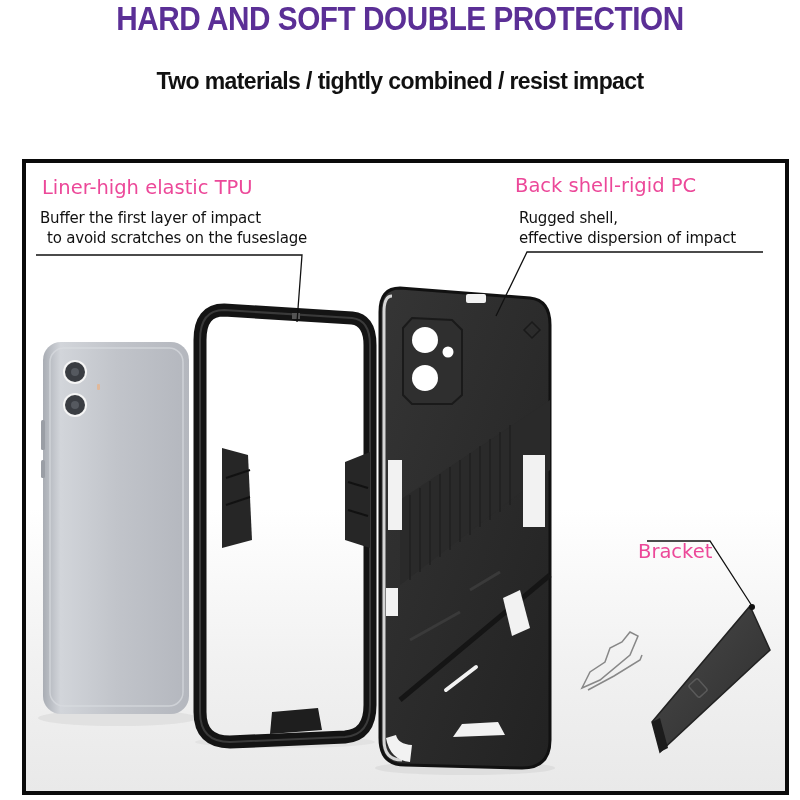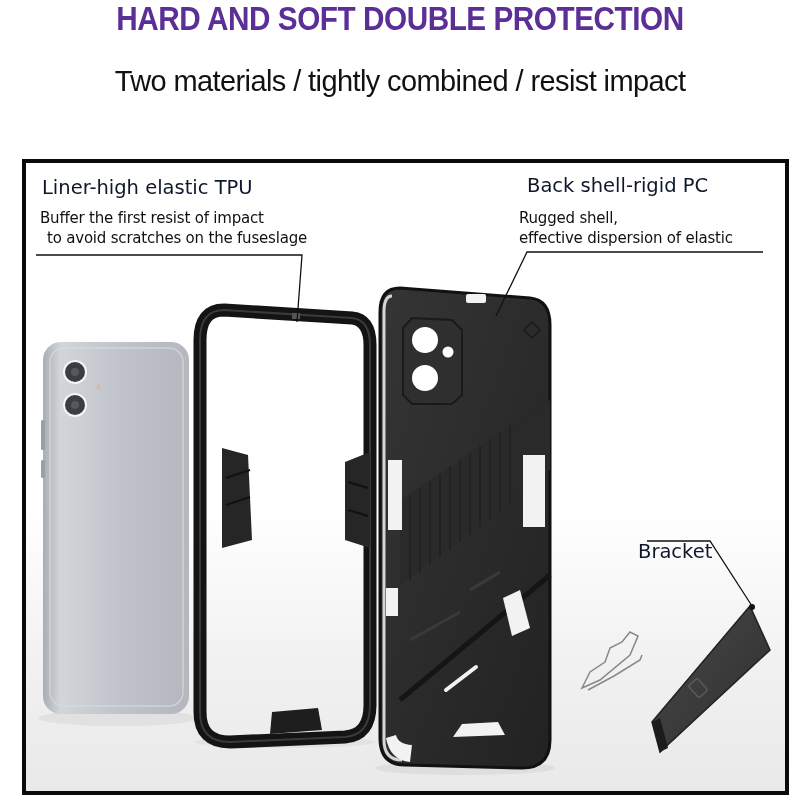--- a/index.html
+++ b/index.html
@@ -8,28 +8,28 @@
     font-family: "Liberation Sans", "DejaVu Sans", sans-serif;
   }
   .title {
     position: absolute; top: 0; left: 0; width: 800px; text-align: center;
     font-family: "Liberation Sans", sans-serif; font-weight: bold;
     font-size: 33px; letter-spacing: -0.5px; line-height: 38px;
     color: #5b2f96; transform: scaleX(0.9); transform-origin: 400px 0;
   }
   .subtitle {
     position: absolute; top: 66px; left: 0; width: 800px; text-align: center;
-    font-size: 29px; line-height: 30px; color: #111; letter-spacing: -0.6px;
+    font-size: 23px; line-height: 30px; color: #111; letter-spacing: -0.6px; font-weight: bold;
   }
   .frame {
     position: absolute; left: 22px; top: 159px; width: 759px; height: 628px;
     border: 4px solid #0a0a0a;
     background: linear-gradient(180deg, #ffffff 0%, #ffffff 55%, #f1f1f1 80%, #e9e9e9 100%);
   }
-  .label-red { position: absolute; color: #0f172a; font-size: 19.5px; line-height: 24px; white-space: nowrap; font-family: "DejaVu Sans", sans-serif; }
+  .label-red { position: absolute; color: #ec4899; font-size: 19.5px; line-height: 24px; white-space: nowrap; font-family: "DejaVu Sans", sans-serif; }
   .label-desc { position: absolute; color: #111; font-size: 15px; line-height: 20px; white-space: nowrap; font-family: "DejaVu Sans", sans-serif; letter-spacing: -0.2px; }
   .svg-layer { position: absolute; left: 0; top: 0; width: 800px; height: 800px; }
 </style>
 </head>
 <body>
 
 <div class="title">HARD AND SOFT  DOUBLE PROTECTION</div>
 <div class="subtitle">Two materials / tightly combined / resist impact</div>
 
 <div class="frame"></div>
@@ -149,20 +149,20 @@
   </g>
   <g fill="none" stroke="#111" stroke-width="1.3">
     <polyline points="763,252 527,252 496,316"></polyline>
   </g>
   <g fill="none" stroke="#111" stroke-width="1.3">
     <polyline points="647,541 710,541 752,606"></polyline>
   </g>
 </svg>
 
 <div class="label-red" style="left:42px; top:176px;">Liner-high elastic TPU</div>
-<div class="label-desc" style="left:40px; top:208px;">Buffer the first resist of impact</div>
+<div class="label-desc" style="left:40px; top:208px;">Buffer the first layer of impact</div>
 <div class="label-desc" style="left:47px; top:228px;">to avoid scratches on the fuseslage</div>
 
-<div class="label-red" style="left:515px; top:174px;margin-left:12px;">Back shell-rigid PC</div>
+<div class="label-red" style="left:515px; top:174px;">Back shell-rigid PC</div>
 <div class="label-desc" style="left:519px; top:208px;">Rugged shell,</div>
-<div class="label-desc" style="left:519px; top:228px;">effective dispersion of elastic</div>
+<div class="label-desc" style="left:519px; top:228px;">effective dispersion of impact</div>
 
 <div class="label-red" style="left:638px; top:540px;">Bracket</div>
 
 </body></html>

